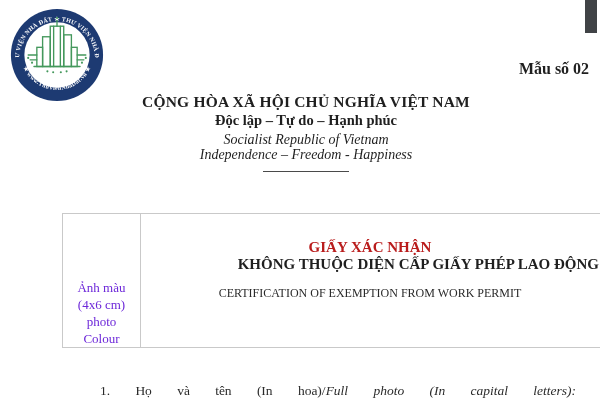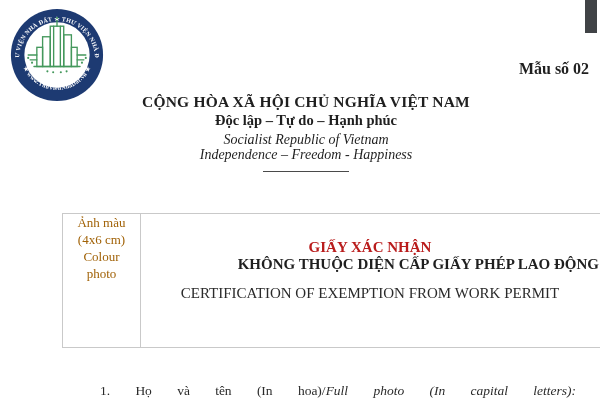--- a/index.html
+++ b/index.html
@@ -24,27 +24,27 @@
   .nh3 { font-style:italic; font-size:14px; line-height:15px; margin-top:3px; }
   .nh4 { font-style:italic; font-size:14px; line-height:15px; }
   .rule { width:86px; height:0; border-top:1.5px solid #4a4a4a; margin:9px auto 0 auto; }
 
   .cert-box {
     position:absolute; left:62px; top:213px; width:560px; height:135px;
     border:1px solid #c9c9c9; box-sizing:border-box; display:flex; background:#ffffff;
   }
   .photo-cell {
     width:78px; border-right:1px solid #c9c9c9; box-sizing:border-box;
-    display:flex; flex-direction:column; justify-content:flex-start;
-    text-align:center; font-size:13px; line-height:17px; color:#a16207;
+    display:flex; flex-direction:column; justify-content:flex-end;
+    text-align:center; font-size:13px; line-height:17px; color:#6d28d9;
   }
   .title-cell { flex:1; text-align:center; padding:25px 22px 0 0; box-sizing:border-box; }
   .ct1 { font-weight:bold; font-size:15px; line-height:17px; color:#b91c1c; }
   .ct2 { font-weight:bold; font-size:15px; line-height:17px; color:#1f1f1f;text-align:right; }
-  .cte { font-size:15px; line-height:15px; margin-top:13px; color:#2a2a2a; }
+  .cte { font-size:12px; line-height:15px; margin-top:13px; color:#2a2a2a; }
   .cno { font-size:13.5px; line-height:15px; margin-top:3px; color:#2a2a2a; }
   .cno sup { font-size:9px; }
 
   .field-line {
     position:absolute; left:100px; top:383px; width:476px;
     display:flex; justify-content:space-between;
     font-size:13.5px; line-height:16px; color:#2a2a2a; white-space:nowrap;
   }
   .it { font-style:italic; }
 </style>
@@ -103,22 +103,22 @@
     <div class="nh2">Độc lập – Tự do – Hạnh phúc</div>
     <div class="nh3">Socialist Republic of Vietnam</div>
     <div class="nh4">Independence – Freedom - Happiness</div>
     <div class="rule"></div>
   </div>
 
   <div class="cert-box">
     <div class="photo-cell">
       <div>Ảnh màu</div>
       <div>(4x6 cm)</div>
+      <div>photo</div>
       <div>Colour</div>
-      <div>photo</div>
     </div>
     <div class="title-cell">
       <div class="ct1">GIẤY XÁC NHẬN</div>
       <div class="ct2">KHÔNG THUỘC DIỆN CẤP GIẤY PHÉP LAO ĐỘNG</div>
       <div class="cte">CERTIFICATION OF EXEMPTION FROM WORK PERMIT</div>
     </div>
   </div>
 
   <div class="field-line">
     <span>1.</span>

